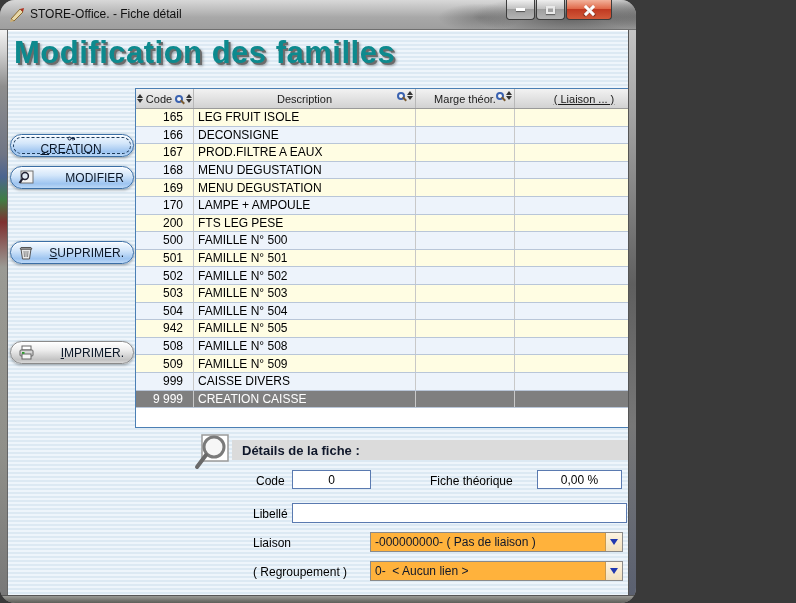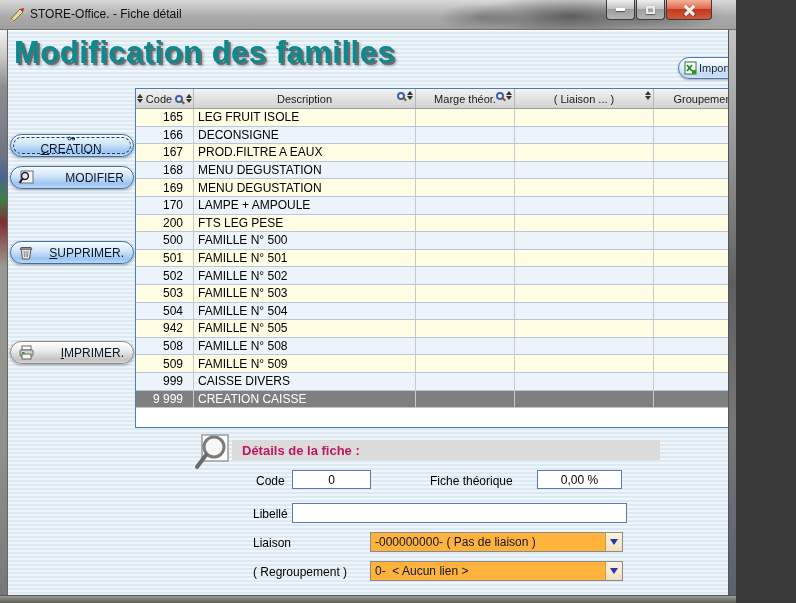--- a/index.html
+++ b/index.html
@@ -1,18 +1,18 @@
 <!DOCTYPE html>
 <html><head>
 <meta charset="utf-8">
 <style>
   html,body{margin:0;padding:0;background:#3a3a3a;font-family:"Liberation Sans",sans-serif;}
   *{box-sizing:border-box;}
 
-  .window{position:relative;width:736px;height:603px;background:#9a9a9a;overflow:hidden;}
+  .window{position:relative;width:636px;height:603px;background:#9a9a9a;overflow:hidden;border-radius:15px;}
 
   
   .titlebar{position:absolute;left:0;top:0;right:0;height:30px;
     background:
       radial-gradient(ellipse 140px 30px at 570px 55%, rgba(30,30,30,.55), transparent 70%),
       radial-gradient(ellipse 90px 26px at 660px 45%, rgba(40,40,40,.45), transparent 70%),
       radial-gradient(ellipse 60px 20px at 480px 60%, rgba(60,60,60,.35), transparent 70%),
       linear-gradient(180deg,#d8d8d8 0%,#b9b9b9 40%,#a8a8a8 60%,#9f9f9f 100%);
     border-bottom:1px solid #6f6f6f;}
   .title-text{position:absolute;left:30px;top:7px;font-size:12px;color:#101010;}
@@ -50,21 +50,21 @@
   .import-btn{position:absolute;left:670px;top:27px;width:82px;height:22px;border:1px solid #4a7ab8;border-radius:11px;
     background:linear-gradient(180deg,#ffffff,#e2eefb 45%,#c2d8f2 85%,#d4e4f6);display:flex;align-items:center;justify-content:center;
     gap:2px;font-size:11px;color:#10253f;cursor:pointer;box-shadow:0 1px 2px rgba(0,0,0,.3);}
 
   
   .grid{position:absolute;left:127px;top:58px;width:641px;height:340px;border:1px solid #4b7fb4;background:#fff;}
   .thead{display:flex;height:20px;background:linear-gradient(180deg,#f2f2f2,#d2d2d2);border-bottom:1px solid #9a9a9a;}
   .hcell{position:relative;display:flex;align-items:center;justify-content:center;font-size:11px;color:#1a1a1a;
     border-right:1px solid #b8b8b8;cursor:pointer;gap:3px;}
   .hcell .right-ico{position:absolute;right:2px;top:2px;display:flex;align-items:center;gap:2px;}
-  .h-code{width:58px;} .h-desc{width:222px;} .h-marge{width:99px;} .h-liaison{width:139px;} .h-group{flex:1;}
+  .h-code{width:58px;} .h-desc{width:222px;} .h-marge{width:99px;} .h-liaison{width:139px;text-decoration:underline;} .h-group{flex:1;}
   .h-corner{width:20px;display:flex;align-items:center;justify-content:center;border-right:none;}
 
   .sort{display:inline-flex;flex-direction:column;gap:1px;}
   .sort i{display:block;width:0;height:0;border-left:3px solid transparent;border-right:3px solid transparent;}
   .sort .up{border-bottom:4px solid #333;} .sort .dn{border-top:4px solid #333;}
   .mag{position:relative;display:inline-block;width:8px;height:8px;border:2px solid #3a62b0;border-radius:50%;background:rgba(255,255,255,.7);}
   .mag::after{content:'';position:absolute;width:5px;height:2px;background:#7a5a30;transform:rotate(45deg);right:-4px;bottom:-2px;}
   .sheet-ico{width:11px;height:13px;background:linear-gradient(#4a6ad0 0 3px,#fff 3px),repeating-linear-gradient(180deg,#fff 0 2px,#9ab4e8 2px 3px);
     border:1px solid #3050a0;}
 
@@ -94,21 +94,21 @@
     box-shadow:0 1px 3px rgba(0,0,0,.35), inset 0 1px 1px rgba(255,255,255,.9);}
   .side-btn.blue{background:linear-gradient(180deg,#f5faff 0%,#d3e6fa 40%,#9dc4f0 80%,#bcd8f6 100%);border:1px solid #3a6ea5;}
   .side-btn.gray{background:linear-gradient(180deg,#ffffff 0%,#ececec 40%,#c2c2c2 85%,#d9d9d9 100%);border:1px solid #8a8a8a;}
   .side-btn.focused::after{content:'';position:absolute;inset:2px;border:1px dashed #1c3a5a;border-radius:10px;pointer-events:none;}
   .side-btn .lbl .u{text-decoration:underline;}
   .b-creation{top:104px;flex-direction:column;} .b-modifier{top:136px;} .b-supprimer{top:211px;} .b-imprimer{top:311px;} .b-quitter{top:525px;}
 
   
   .det-mag{position:absolute;left:184px;top:403px;}
   .det-header{position:absolute;left:224px;top:410px;width:428px;height:20px;background:#dbdbdb;
-    display:flex;align-items:center;padding-left:10px;font-size:13px;font-weight:bold;color:#be185d;}
+    display:flex;align-items:center;padding-left:10px;font-size:13px;font-weight:bold;color:#0f172a;}
   .flabel{position:absolute;font-size:12px;color:#000;}
   .finput{position:absolute;height:19px;border:1px solid #5a7ab0;background:#fff;font-size:12px;color:#000;
     font-family:"Liberation Sans",sans-serif;padding:0 3px;}
   .finput.center{text-align:center;}
   .l-code{left:248px;top:444px;} .i-code{left:284px;top:440px;width:79px;}
   .l-marge{left:422px;top:444px;} .i-marge{left:529px;top:440px;width:85px;}
   .l-libelle{left:245px;top:477px;} .i-libelle{left:284px;top:473px;width:335px;height:20px;}
   .l-liaison{left:245px;top:506px;} .l-regroup{left:245px;top:535px;}
   .dropdown{position:absolute;width:253px;height:20px;background:#ffb23c;border:1px solid #8a8a8a;display:flex;
     align-items:center;cursor:pointer;}

